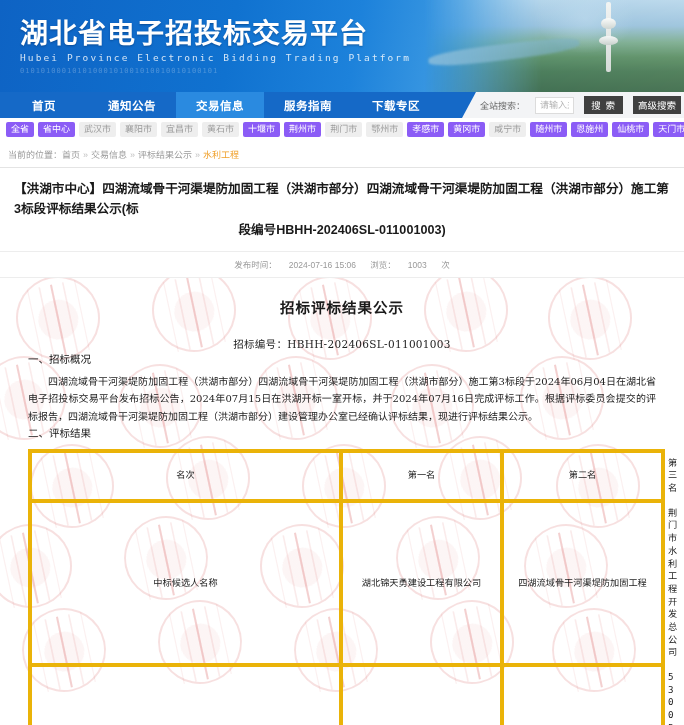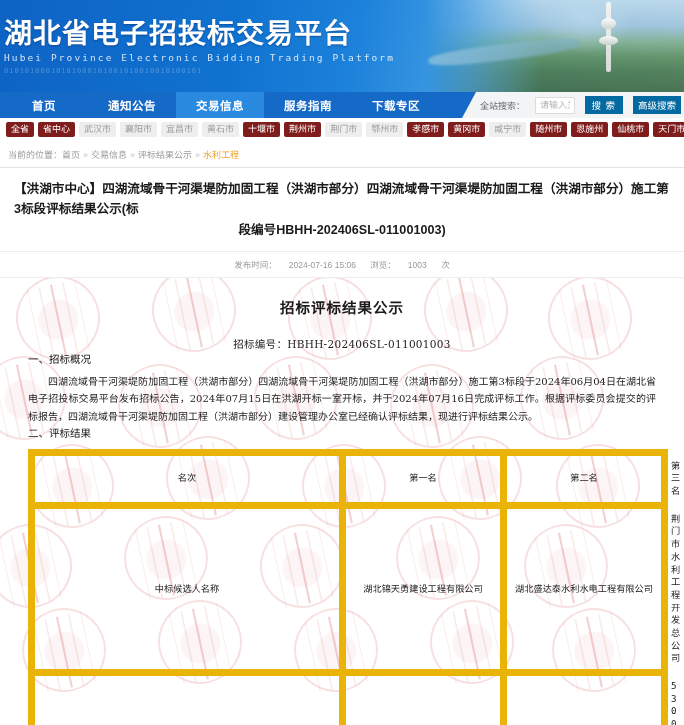--- a/index.html
+++ b/index.html
@@ -51,21 +51,21 @@
   }
   .banner .river {
     position: absolute; right: 104px; top: 44px;
     width: 152px; height: 16px;
     background: linear-gradient(90deg, rgba(150,195,220,.75), rgba(120,175,205,.5));
     transform: rotate(-7deg);
     border-radius: 40%;
     filter: blur(1px);
   }
   .banner-title-wrap {
-    position: absolute; left: 4px; top: 18px;
+    position: absolute; left: 20px; top: 18px;
   }
   .banner-title {
     font-family: "DejaVu Sans", "Liberation Sans", sans-serif;
     font-size: 28px;
     font-weight: bold;
     color: #ffffff;
     letter-spacing: 1px;
     text-shadow: 0 1px 2px rgba(0,40,90,.45);
     line-height: 1.12;
     white-space: nowrap;
@@ -125,27 +125,27 @@
     background: #fff;
     font-size: 9px;
     color: #333;
     padding: 0 4px;
     font-family: "Liberation Sans", sans-serif;
     min-width: 0;
   }
   .nav-search-input::placeholder { color: #b3b3b3; }
   .nav-btn {
     height: 18px;
-    background: #0369a1;
+    background: #404040;
     color: #fff;
     font-size: 9.5px;
     border: none;
     padding: 0 7px;
     cursor: pointer;
-    font-family: Liberation Serif, serif;
+    font-family: Liberation Sans, sans-serif;
     letter-spacing: 1px;
     white-space: nowrap;
   }
   .nav-btn.adv { letter-spacing: 0; padding: 0 5px; }
 
   
   .tagbar {
     width: 684px;
     padding: 4px 5px 4px 6px;
     display: flex;
@@ -157,21 +157,21 @@
     font-size: 9px;
     color: #9b9b9b;
     background: #eeeeee;
     border-radius: 2px;
     padding: 3px 5px;
     white-space: nowrap;
     cursor: pointer;
     line-height: 1;
   }
   .tag.on {
-    background: #7f1d1d;
+    background: #8b5cf6;
     color: #ffffff;
   }
 
   
   .crumb {
     padding: 7px 0 6px 8px;
     font-size: 9px;
     color: #9a9a9a;
     white-space: nowrap;
   }
@@ -283,21 +283,21 @@
   
   table.results {
     margin-top: 9px;
     width: 100%;
     border-collapse: collapse;
     table-layout: fixed;
     font-size: 9.2px;
     color: #222;
   }
   table.results td {
-    border: 7px solid #eab308;
+    border: 4px solid #eab308;
     padding: 4px 3px;
     text-align: center;
     vertical-align: middle;
     line-height: 1.38;
     word-break: break-all;
   }
   table.results td.label { width: 150px; }
   table.results .num { font-family: "DejaVu Sans Mono", monospace; letter-spacing: .4px; }
   .col-rank { width: 150px; }
   .col-d { width: 161px; }
@@ -418,21 +418,21 @@
       <tbody>
         <tr>
           <td colspan="2">名次</td>
           <td>第一名</td>
           <td>第二名</td>
           <td>第三名</td>
         </tr>
         <tr>
           <td colspan="2" class="label">中标候选人名称</td>
           <td>湖北锦天勇建设工程有限公司</td>
-          <td>湖北盛达泰水利水电工程有限公司</td>
+          <td>四湖流域骨干河渠堤防加固工程</td>
           <td>荆门市水利工程开发总公司</td>
         </tr>
         <tr>
           <td colspan="2" class="label">
             
             
           </td>
           <td class="num">52198696.51</td>
           <td class="num">51660515.59</td>
           <td class="num">53005857.25</td>

